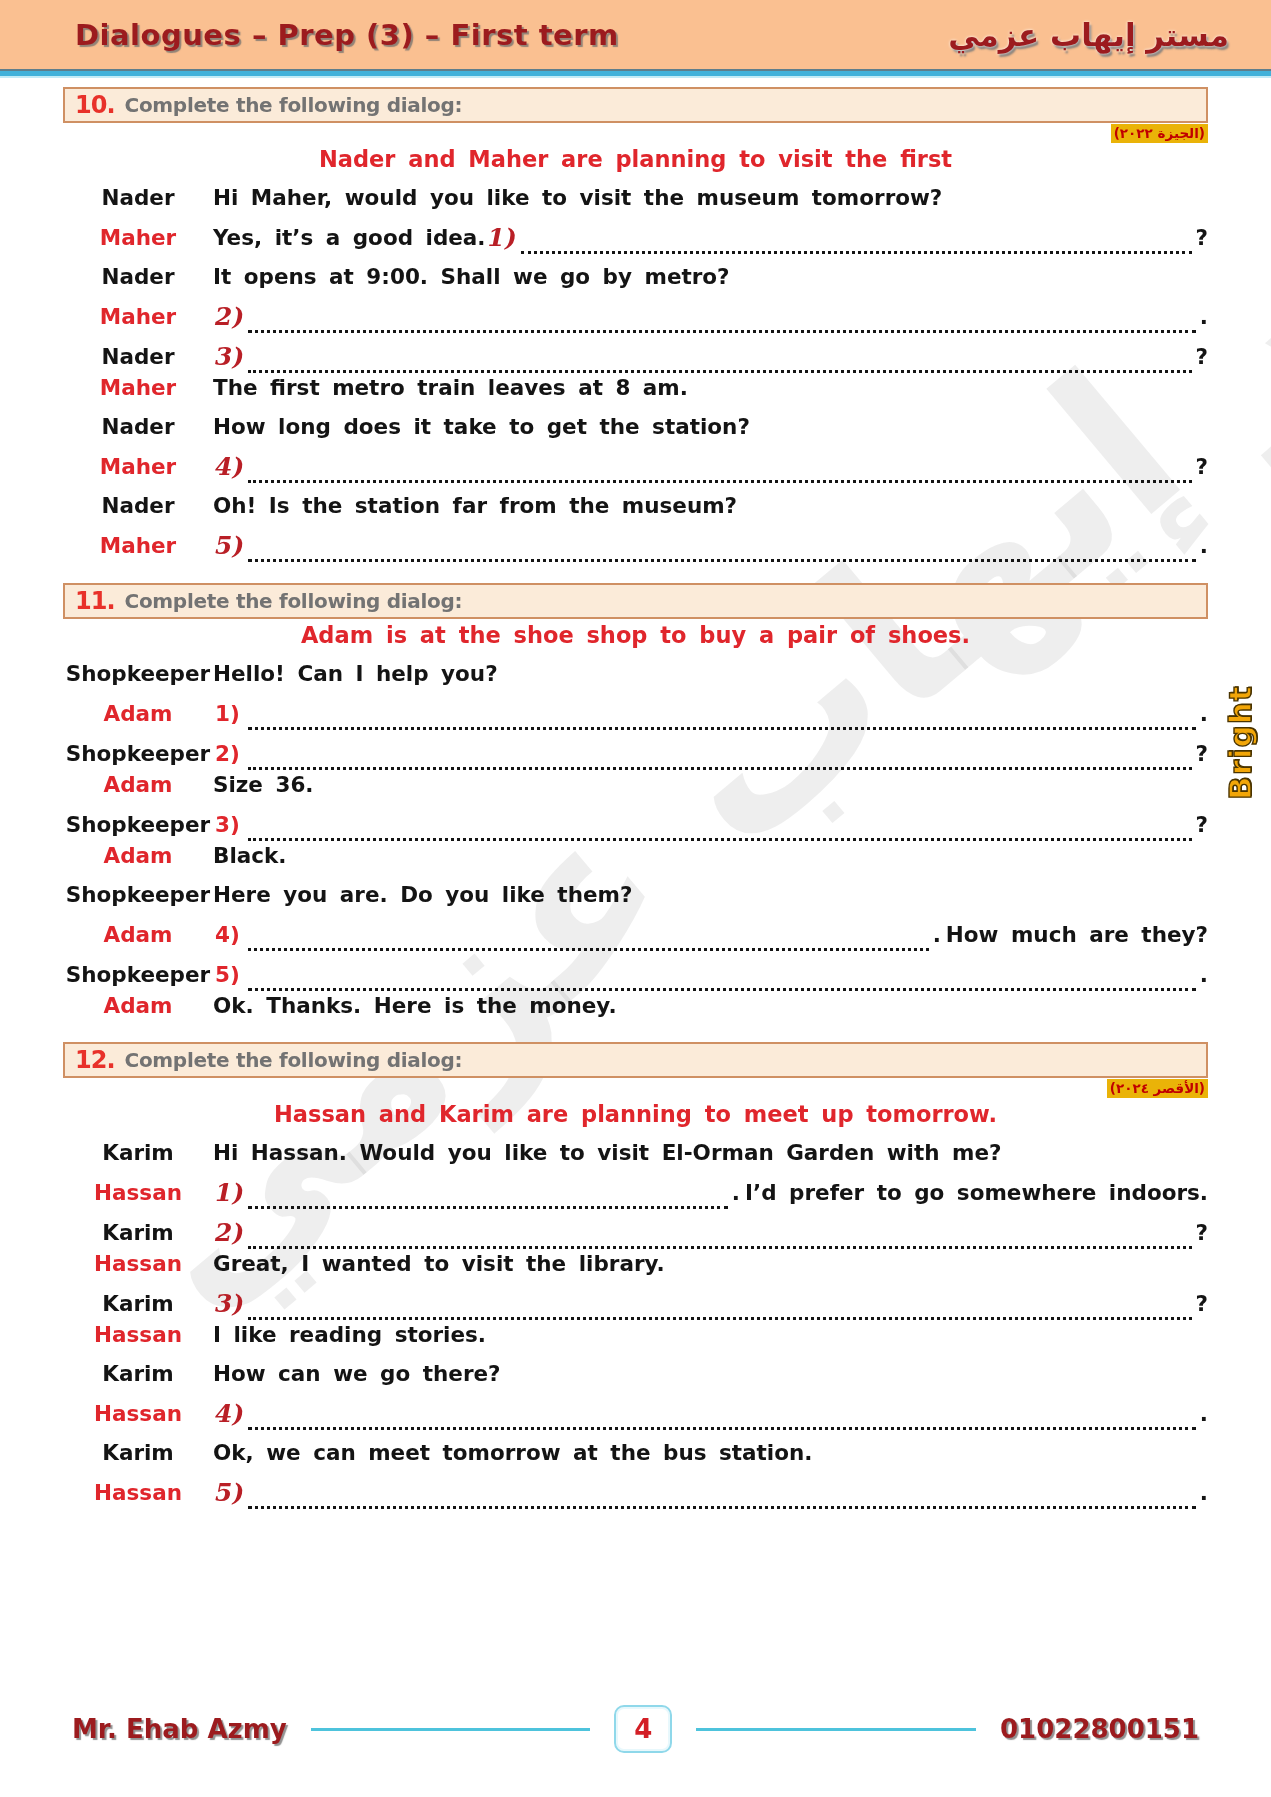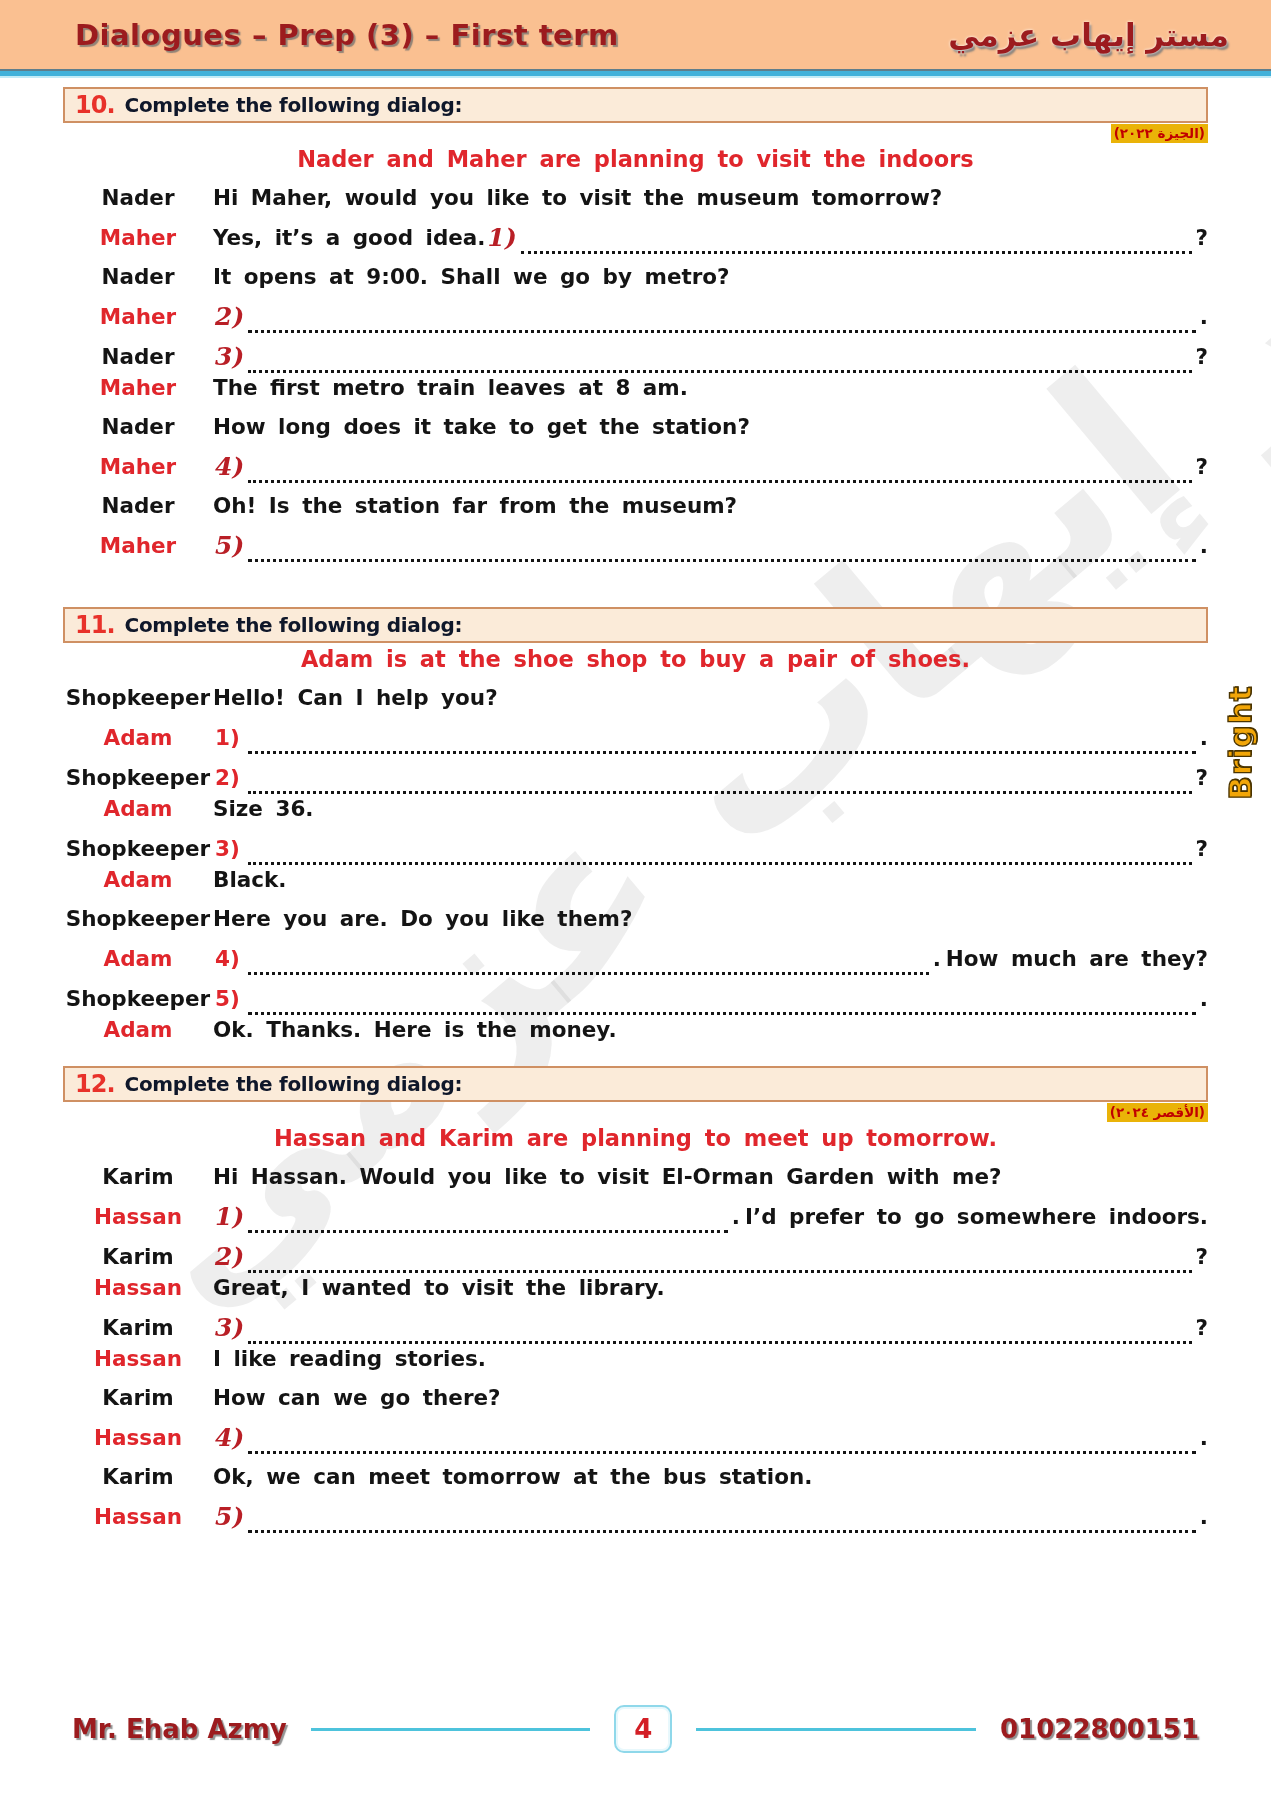--- a/index.html
+++ b/index.html
@@ -30,24 +30,24 @@
     font-size:215px;font-weight:bold;color:rgba(120,120,120,0.13);white-space:nowrap;
     z-index:0;pointer-events:none;direction:rtl;
   }
   
   .content{position:relative;z-index:1;padding:0 63px;}
   .sec-head{
     border:2px solid #cf9063;background:#fbebd9;padding:3px 10px;box-sizing:border-box;
     display:flex;align-items:center;gap:10px;height:36px;
   }
   .m-sec0{margin-top:9px;}
-  .m-sec1{margin-top:42px;}
+  .m-sec1{margin-top:18px;}
   .m-sec2{margin-top:17px;}
   .sec-num{font-size:24px;font-weight:bold;color:#e8312a;letter-spacing:-1px;}
-  .sec-title{font-size:20px;font-weight:bold;color:#0f172a;letter-spacing:-.3px;}
+  .sec-title{font-size:20px;font-weight:bold;color:#737373;letter-spacing:-.3px;}
   .note-wrap{text-align:right;line-height:20px;height:auto;min-height:0;}
   .note{
     display:inline-block;background:#eab308;color:#c00000;font-size:13.5px;font-weight:bold;
     padding:0 3px;line-height:19px;
   }
   .note:empty{display:none;}
   .scene{
     text-align:center;color:#e0262c;font-weight:bold;font-size:22.5px;
     word-spacing:5px;margin:3px 0 5px;line-height:27px;
   }
@@ -115,21 +115,21 @@
 <main class="content">
 
   <section>
     <div class="sec-head m-sec0">
       <span class="sec-num">10.</span>
       <span class="sec-title">Complete the following dialog:</span>
     </div>
     <div class="note-wrap">
       <span class="note">(الجيزة ٢٠٢٢)</span>
     </div>
-    <div class="scene">Nader and Maher are planning to visit the indoors</div>
+    <div class="scene">Nader and Maher are planning to visit the first</div>
     <div class="dialog">
         <div class="row">
           <span class="speaker dark">Nader</span>
           <span class="speech">
             <span class="txt">Hi Maher, would you like to visit the museum tomorrow?</span>
           </span>
         </div>
         <div class="row has-blank">
           <span class="speaker red">Maher</span>
           <span class="speech">

